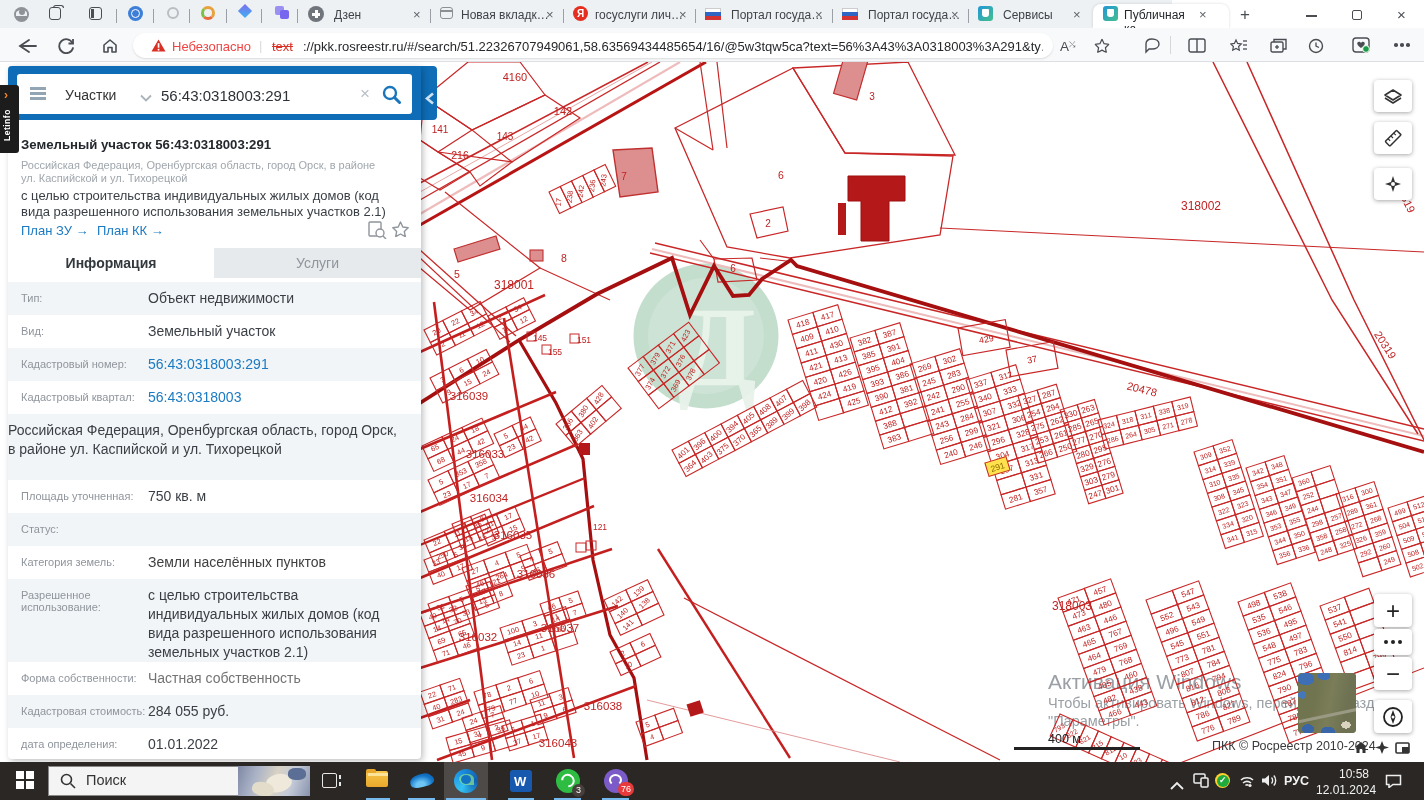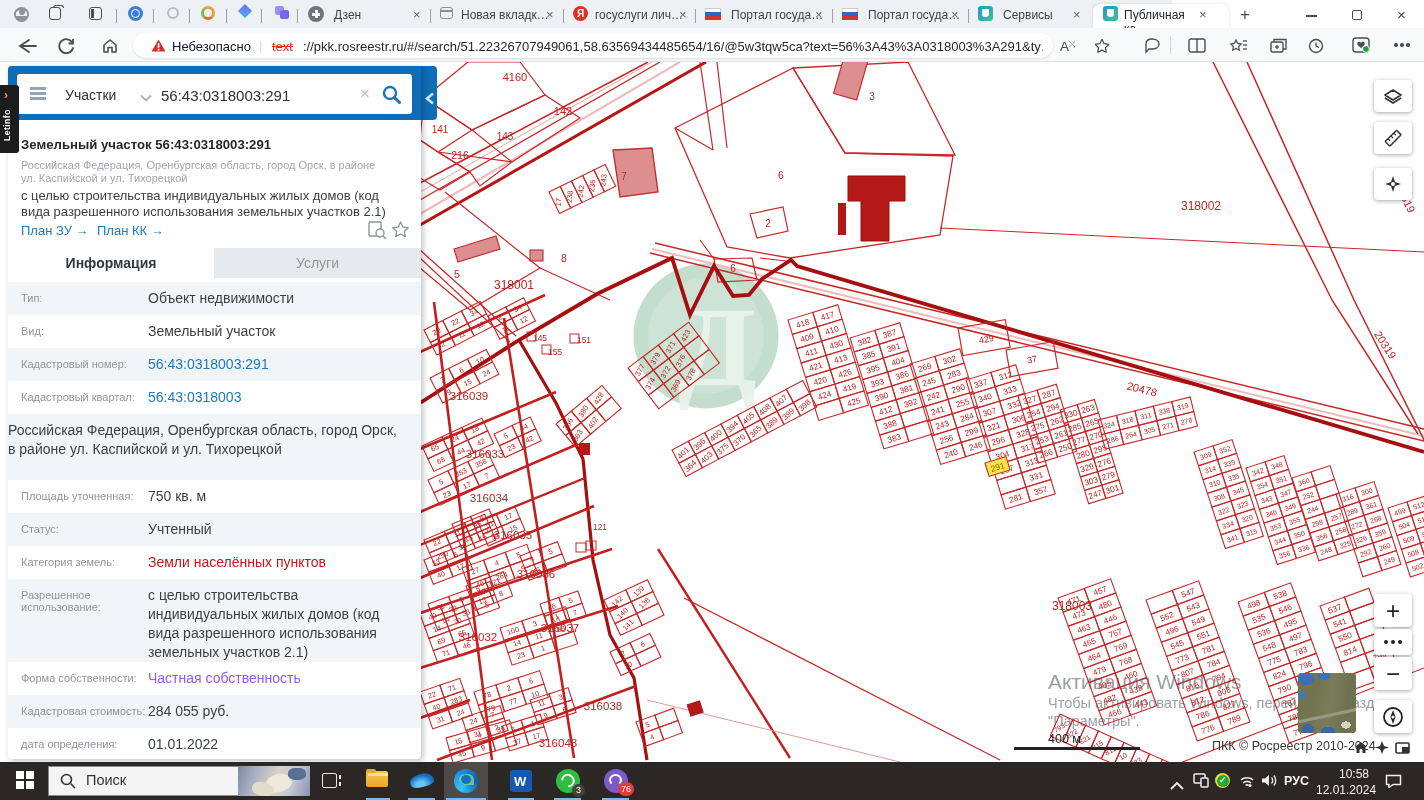--- a/index.html
+++ b/index.html
@@ -89,21 +89,21 @@
       </svg></div>
     <div class="abs" style="left:102px;top:10px"><svg width="16" height="16" viewBox="0 0 16 16" style="" xmlns="http://www.w3.org/2000/svg">
         <path d="M2 7 L8 2 L14 7 L14 14 L10 14 L10 9.5 L6 9.5 L6 14 L2 14 Z" stroke="#4a4e53" stroke-width="1.6" fill="none" stroke-linejoin="round"></path>
       </svg></div>
     <div class="abs" style="left:133px;top:5px;width:920px;height:25px;background:#fff;border-radius:13px;box-shadow:0 1px 2px rgba(0,0,0,.12);overflow:hidden;white-space:nowrap"></div>
     <div class="abs" style="left:151px;top:10px"><svg width="15" height="13" viewBox="0 0 15 13" style="" xmlns="http://www.w3.org/2000/svg">
         <path d="M7.5 0.5 L14.5 12.5 L0.5 12.5 Z" fill="#d93025"></path>
         <rect x="6.7" y="4.2" width="1.7" height="4.5" fill="#fff"></rect>
         <rect x="6.7" y="9.8" width="1.7" height="1.7" fill="#fff"></rect>
       </svg></div>
-    <div class="abs" style="left:172px;top:11px;font-size:13px;color:#0f172a">Небезопасно</div>
+    <div class="abs" style="left:172px;top:11px;font-size:13px;color:#ef4444">Небезопасно</div>
     <div class="abs" style="left:259px;top:10px;color:#dadce0;font-size:13px">|</div>
     <div class="abs" style="left:272px;top:11px;font-size:13px;color:#d93025;text-decoration:line-through">text</div>
     <div class="abs" style="left:303px;top:11px;font-size:13px;color:#26282b;width:740px;overflow:hidden;white-space:nowrap">://pkk.rosreestr.ru/#/search/51.22326707949061,58.63569434485654/16/@5w3tqw5ca?text=56%3A43%3A0318003%3A291&amp;ty…</div>
     <div class="abs" style="left:1060px;top:11px;font-size:13.5px;color:#4a4e53">A<span style="font-size:8px;vertical-align:4px">⤯</span></div>
     <div class="abs" style="left:1094px;top:10px"><svg width="16" height="15" viewBox="0 0 16 15" style="transform:scale(.95)" xmlns="http://www.w3.org/2000/svg">
         <path d="M8 1 L10.2 5.6 L15.2 6.3 L11.6 9.8 L12.5 14.8 L8 12.4 L3.5 14.8 L4.4 9.8 L0.8 6.3 L5.8 5.6 Z" stroke="#4a4e53" stroke-width="1.3" fill="none" stroke-linejoin="round"></path>
       </svg></div>
     <div class="abs" style="left:1144px;top:10px"><svg width="16" height="16" viewBox="0 0 16 16" style="" xmlns="http://www.w3.org/2000/svg">
         <path d="M8 1 C12 1 15 3 15 6 C15 9 12 11 8 11 L5 11 L2 14 L2 6 C2 3 4 1 8 1 Z" stroke="#4a4e53" stroke-width="1.4" fill="none"></path>
       </svg></div>
@@ -1252,33 +1252,32 @@
     </div>
     <div class="row g" style="position:absolute;left:0;top:348px;width:413px;height:66px">
       <div class="rv" style="color:#3a3f45;padding-right:14px">Российская Федерация, Оренбургская область, город Орск, в районе ул. Каспийской и ул. Тихорецкой</div>
     </div>
     <div class="row" style="position:absolute;left:0;top:414px;width:413px;height:33px">
       <div class="rl">Площадь уточненная:</div>
       <div class="rv" style="color:#3a3f45;padding-right:14px">750 кв. м</div>
     </div>
     <div class="row g" style="position:absolute;left:0;top:447px;width:413px;height:33px">
       <div class="rl">Статус:</div>
-      <div class="rv" style="color:#3a3f45;padding-right:14px">Учтенный</div>
     </div>
     <div class="row" style="position:absolute;left:0;top:480px;width:413px;height:33px">
       <div class="rl">Категория земель:</div>
-      <div class="rv" style="color:#b91c1c;padding-right:28px">Земли населённых пунктов</div>
+      <div class="rv" style="color:#404040;padding-right:28px">Земли населённых пунктов</div>
     </div>
     <div class="row g" style="position:absolute;left:0;top:513px;width:413px;height:83px">
       <div class="rl">Разрешенное<br>использование:</div>
       <div class="rv" style="color:#3a3f45;padding-right:14px">с целью строительства индивидуальных жилых домов (код вида разрешенного использования земельных участков 2.1)</div>
     </div>
     <div class="row" style="position:absolute;left:0;top:596px;width:413px;height:33px">
       <div class="rl">Форма собственности:</div>
-      <div class="rv" style="color:#8b5cf6;padding-right:14px">Частная собственность</div>
+      <div class="rv" style="color:#737373;padding-right:14px">Частная собственность</div>
     </div>
     <div class="row g" style="position:absolute;left:0;top:629px;width:413px;height:33px">
       <div class="rl">Кадастровая стоимость:</div>
       <div class="rv" style="color:#3a3f45;padding-right:14px">284 055 руб.</div>
     </div>
     <div class="row" style="position:absolute;left:0;top:662px;width:413px;height:30px">
       <div class="rl">дата определения:</div>
       <div class="rv" style="color:#3a3f45;padding-right:14px">01.01.2022</div>
     </div>
   </div>

